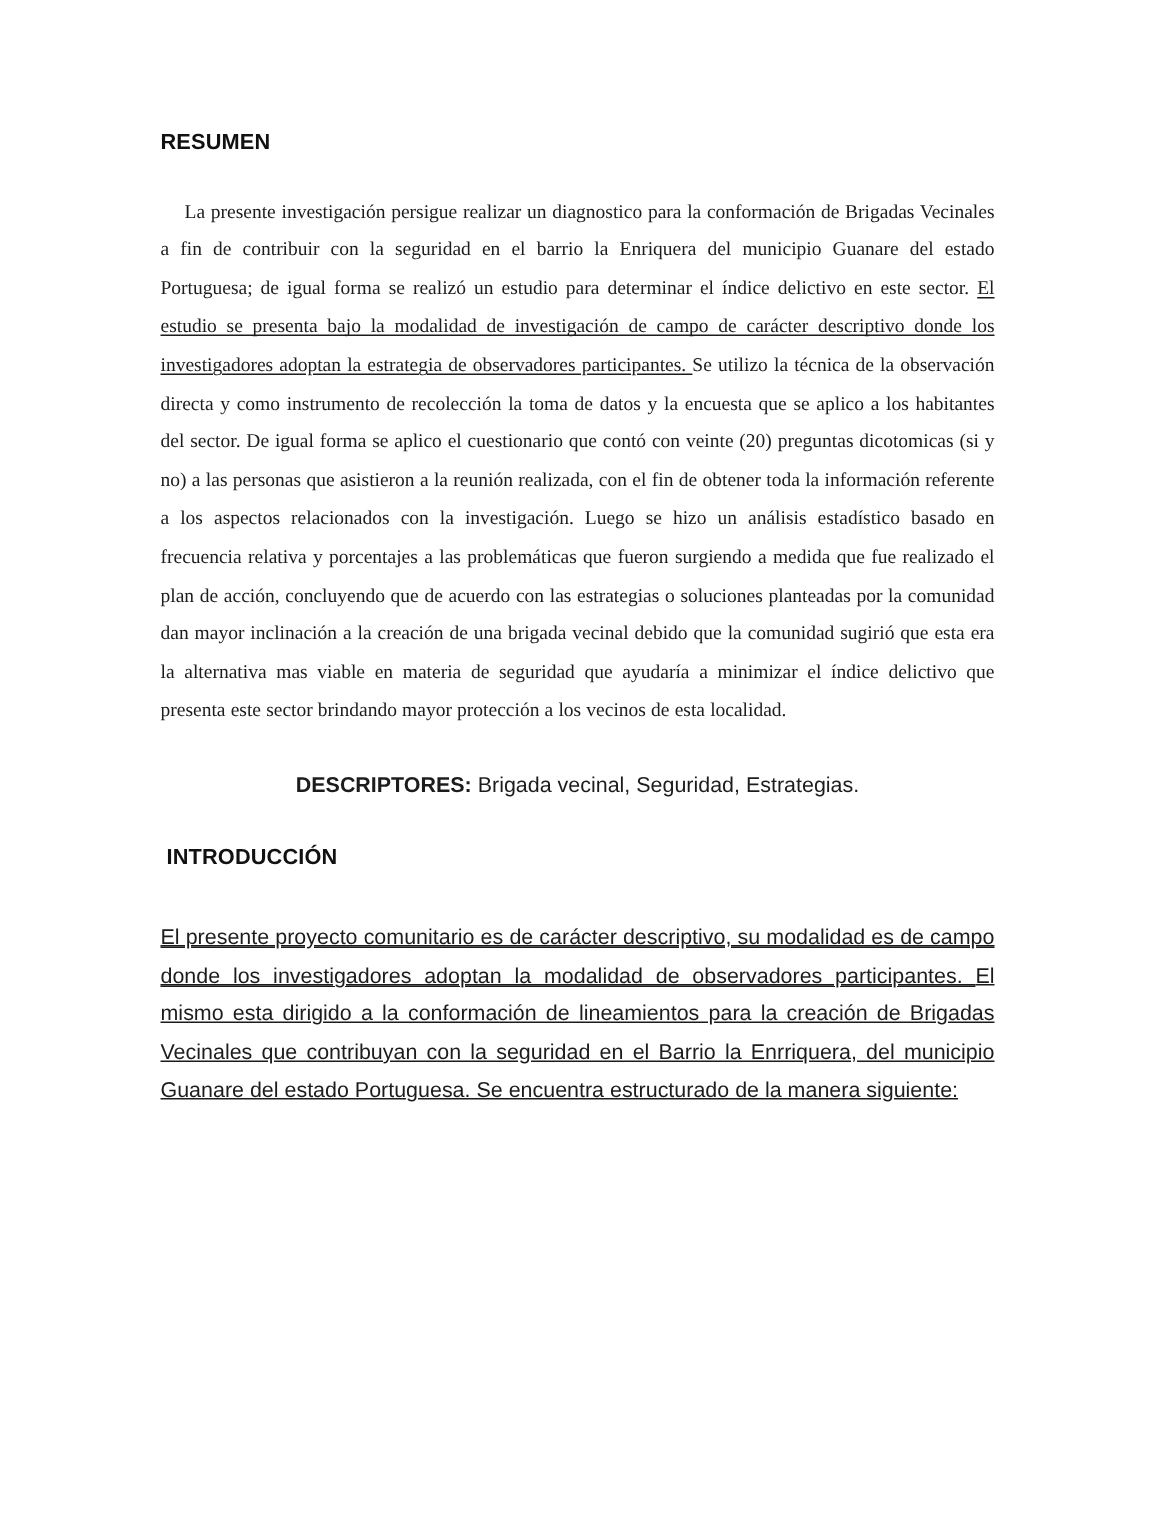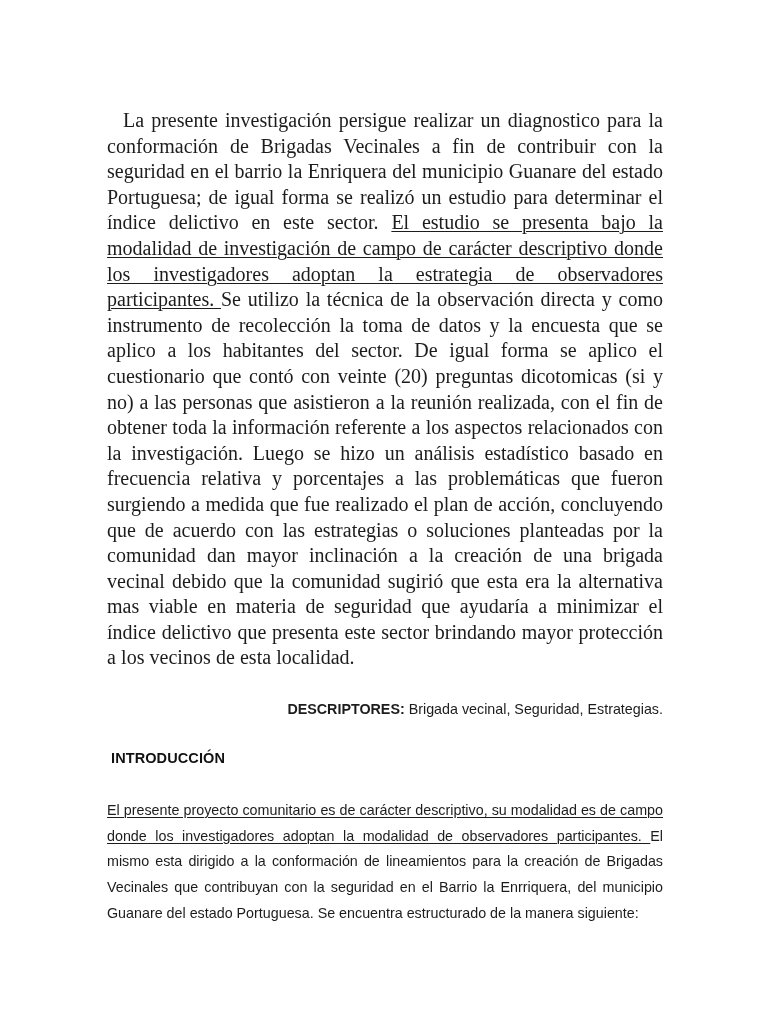--- a/index.html
+++ b/index.html
@@ -41,67 +41,69 @@
     letter-spacing: 0.1px;
     color: #111111;
     margin: 0;
   }
   .heading-resumen { margin-bottom: 0px; }
   .heading-introduccion { margin: 4px; }
 
   
   .para-serif {
     font-family: "Liberation Serif", serif;
-    font-size: 20px;
+    font-size: 13px;
     line-height: 25.6px;
     text-align: justify;
     text-justify: inter-word;
     color: #1c1c1c;
     margin: 0;
     hyphens: none;
     word-spacing: 0.2px;
   }
   .para-serif.first { text-indent: 16px; }
 
   
   .para-sans {
     font-family: "Liberation Sans", sans-serif;
     font-size: 14.3px;
     line-height: 25.6px;
     text-align: justify;
     text-justify: inter-word;
     color: #1c1c1c;
     margin: 0;
     hyphens: none;
+    text-decoration: underline;
   }
 
   .bold-lead {
     font-family: "Liberation Sans", sans-serif;
     font-weight: bold;
   }
 
   .kw-line {
     font-family: "Liberation Sans", sans-serif;
     font-size: 14.3px;
     line-height: 25.6px;
     color: #1c1c1c;
     margin: 0;
-    text-align: right;
+    text-align: center;
   }
 
   .u { text-decoration: underline; text-underline-offset: 2px; text-decoration-thickness: 1px; }
   .gap-md { height: 22px; }
   .gap-lg { height: 26px; }
 </style>
 </head>
 <body>
 
 <div class="page">
   <div class="content">
 
+    <h1 class="heading heading-resumen">RESUMEN</h1>
 
     <div class="gap-md"></div>
 
     <p class="para-serif first"><span>La presente investigación persigue realizar un diagnostico para la conformación de Brigadas Vecinales a fin de contribuir con la seguridad en el barrio la Enriquera del municipio Guanare del estado Portuguesa; de igual forma se realizó un estudio para determinar el índice delictivo en este sector. </span><span class="u">El estudio se presenta bajo la modalidad de investigación de campo de carácter descriptivo donde los investigadores adoptan la estrategia de observadores participantes. </span><span>Se utilizo  la técnica de la observación directa y como instrumento de recolección la toma de datos y la encuesta que se aplico a los habitantes del sector. De igual forma se aplico el cuestionario que contó con veinte (20) preguntas dicotomicas (si y no) a las personas que asistieron a la reunión realizada, con el fin de obtener toda la información referente a los aspectos relacionados con la investigación. Luego se hizo un análisis estadístico basado en frecuencia relativa y porcentajes a las problemáticas que fueron surgiendo a medida que fue realizado el plan de acción, concluyendo que de acuerdo con las estrategias o soluciones planteadas por la comunidad dan mayor inclinación a la creación de una brigada vecinal debido que la comunidad sugirió que esta era la alternativa mas viable en materia de seguridad que ayudaría a minimizar el índice delictivo que presenta este sector brindando mayor protección a los vecinos de esta localidad.</span></p>
 
     <div class="gap-lg"></div>
 
     <p class="kw-line"><span class="bold-lead">DESCRIPTORES:</span><span> Brigada vecinal, Seguridad, Estrategias.</span></p>
 
     <div class="gap-md"></div>

